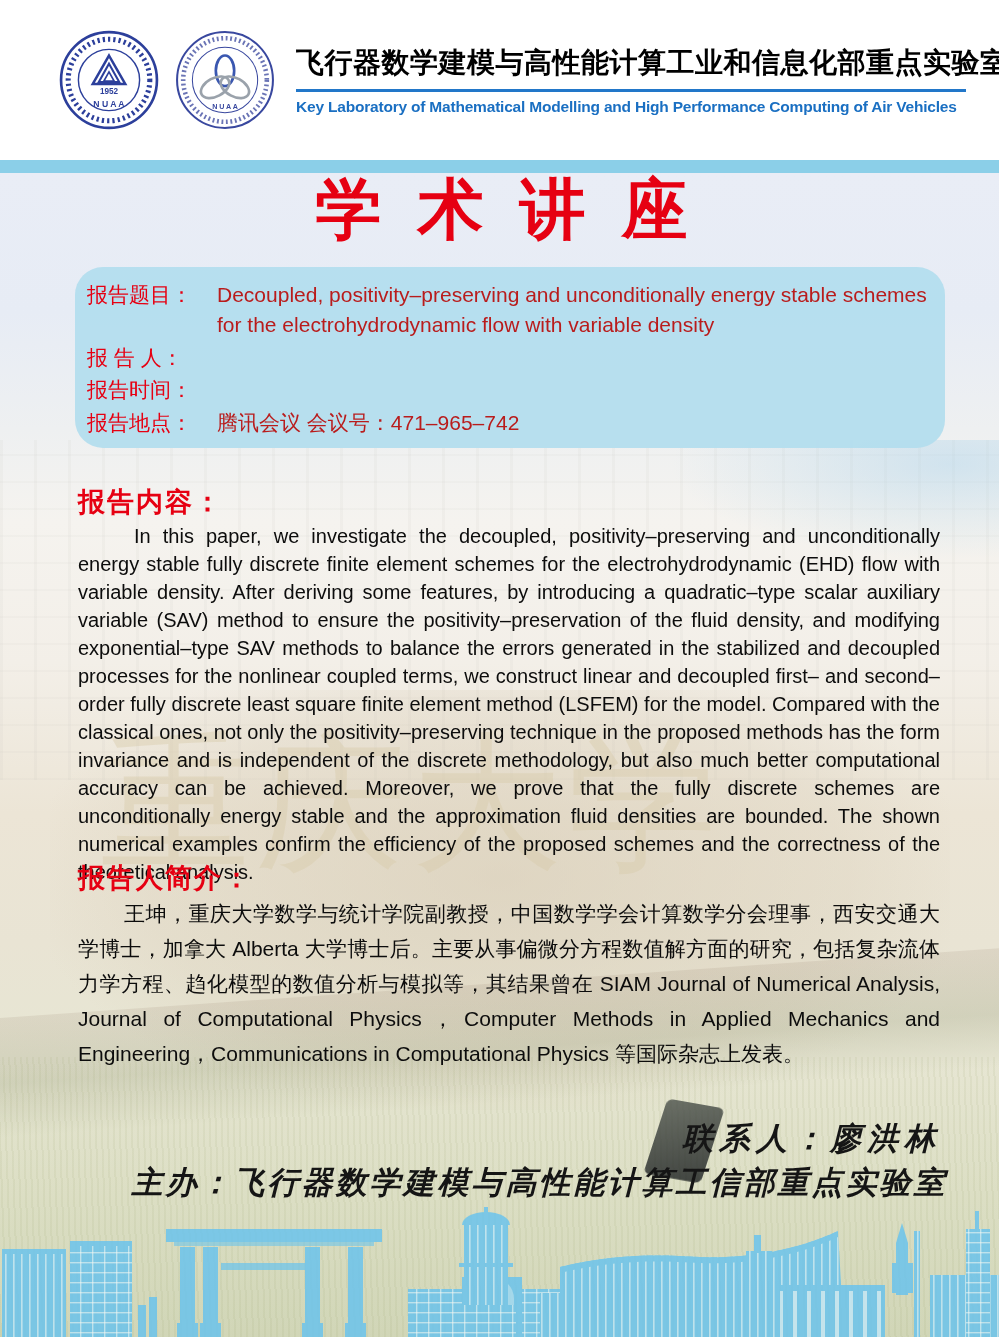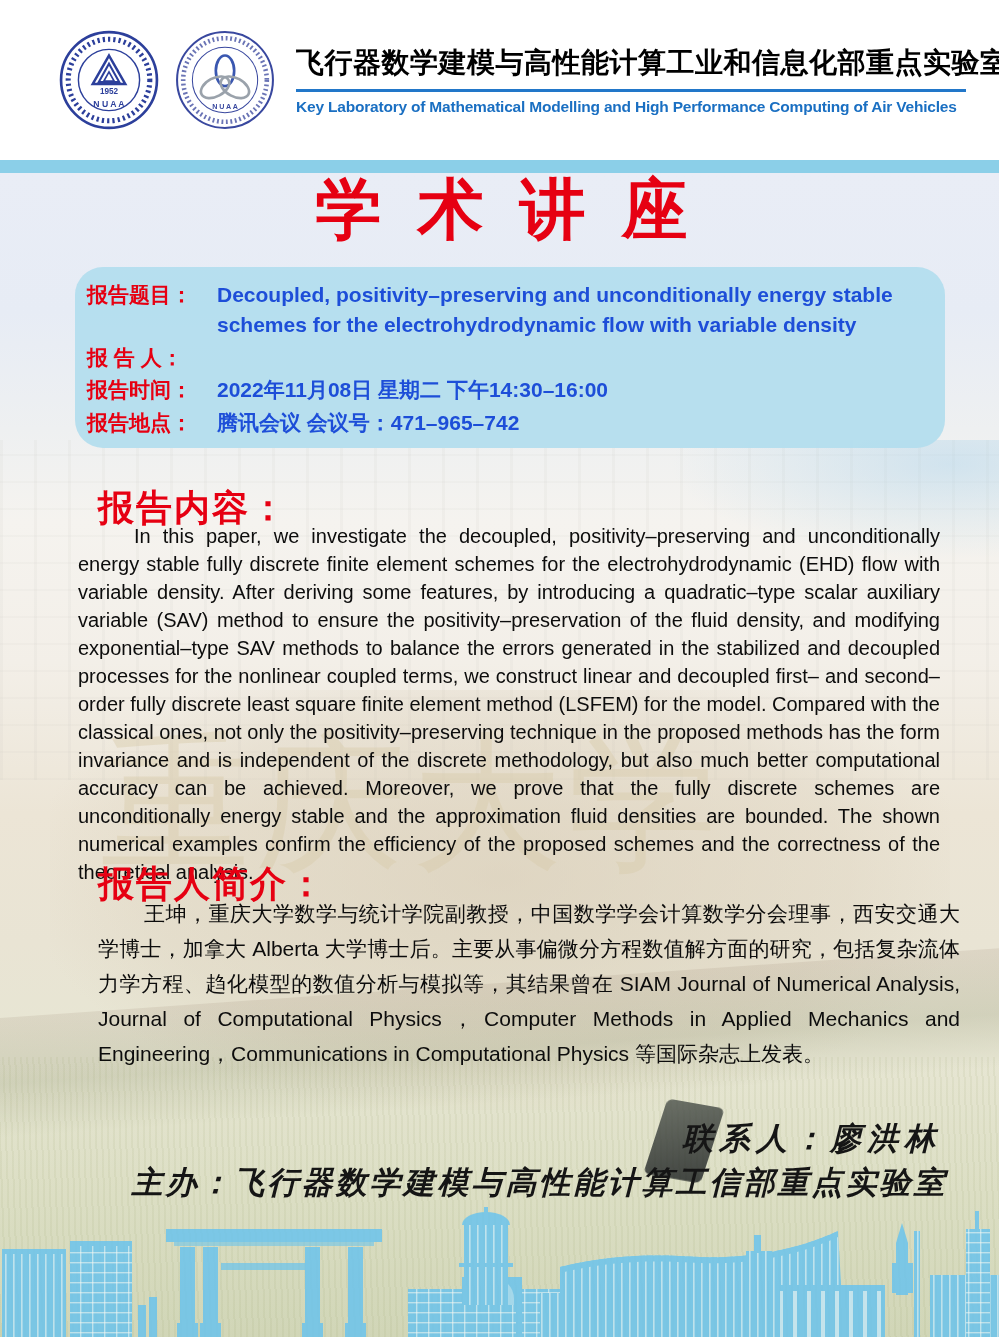--- a/index.html
+++ b/index.html
@@ -45,32 +45,32 @@
     transform:rotate(10deg) skewX(-8deg);opacity:.78;filter:blur(.6px);}
   
   .big-title{position:absolute;left:0;top:170px;width:999px;z-index:2;text-align:center;
     font-size:66px;font-weight:bold;color:#e60012;letter-spacing:36px;padding-left:40px;
     box-sizing:border-box;line-height:1.2;}
   
   .info-box{position:absolute;left:75px;top:267px;width:870px;height:181px;z-index:2;
     background:rgba(178,221,238,.92);border-radius:28px;box-sizing:border-box;
     padding:13px 18px 10px 12px;display:flex;flex-direction:column;justify-content:space-between;}
   .info-row{display:grid;grid-template-columns:124px 1fr;column-gap:6px;
-    font-size:21px;font-weight:bold;line-height:30px;}
+    font-size:21px;font-weight:normal;line-height:30px;}
   .info-label{color:#e60012;white-space:pre;}
-  .info-value{color:#1d4ed8;}
-  
-  .sec-heading{position:absolute;left:78px;z-index:2;font-size:36px;font-weight:bold;
-    color:#e60012;letter-spacing:2px;margin-left:20px;}
+  .info-value{color:#b91c1c;}
+  
+  .sec-heading{position:absolute;left:78px;z-index:2;font-size:27px;font-weight:bold;
+    color:#e60012;letter-spacing:2px;}
   .h-abstract{top:484px;}
   .h-bio{top:860px;}
   .abstract-text{position:absolute;left:78px;top:522px;width:862px;z-index:2;
     font-size:20px;line-height:28px;color:#0c0c0c;text-align:justify;text-indent:56px;}
   .bio-text{position:absolute;left:78px;top:896px;width:862px;z-index:2;
-    font-size:21px;line-height:35px;color:#0c0c0c;text-align:justify;text-indent:46px;margin-left:20px;}
+    font-size:21px;line-height:35px;color:#0c0c0c;text-align:justify;text-indent:46px;}
   
   .contact-line{position:absolute;right:58px;top:1118px;z-index:2;
     font-family:"DejaVu Serif","Liberation Serif",serif;font-style:italic;
     font-size:31px;font-weight:bold;color:#151515;letter-spacing:6px;text-align:center;}
   .organizer-line{position:absolute;left:110px;right:30px;top:1162px;z-index:2;text-align:center;
     font-family:"DejaVu Serif","Liberation Serif",serif;font-style:italic;
     font-size:31px;font-weight:bold;color:#151515;letter-spacing:3px;}
   
   .skyline{position:absolute;left:0;bottom:0;width:999px;height:132px;z-index:2;}
 </style>
@@ -121,21 +121,20 @@
   <div class="info-box">
     <div class="info-row">
       <span class="info-label">报告题目：</span>
       <span class="info-value">Decoupled, positivity–preserving and unconditionally energy stable schemes for the electrohydrodynamic flow with variable density</span>
     </div>
     <div class="info-row">
       <span class="info-label">报 告 人：</span>
     </div>
     <div class="info-row">
       <span class="info-label">报告时间：</span>
-      <span class="info-value">2022年11月08日 星期二 下午14:30–16:00</span>
     </div>
     <div class="info-row">
       <span class="info-label">报告地点：</span>
       <span class="info-value">腾讯会议 会议号：471–965–742</span>
     </div>
   </div>
 
   <div class="sec-heading h-abstract">报告内容：</div>
   <div class="abstract-text">In this paper, we investigate the decoupled, positivity–preserving and unconditionally energy stable fully discrete finite element schemes for the electrohydrodynamic (EHD) flow with variable density. After deriving some features, by introducing a quadratic–type scalar auxiliary variable (SAV) method to ensure the positivity–preservation of the fluid density, and modifying exponential–type SAV methods to balance the errors generated in the stabilized and decoupled processes for the nonlinear coupled terms, we construct linear and decoupled first– and second–order fully discrete least square finite element method (LSFEM) for the model. Compared with the classical ones, not only the positivity–preserving technique in the proposed methods has the form invariance and is independent of the discrete methodology, but also much better computational accuracy can be achieved. Moreover, we prove that the fully discrete schemes are unconditionally energy stable and the approximation fluid densities are bounded. The shown numerical examples confirm the efficiency of the proposed schemes and the correctness of the theoretical analysis.</div>
 

